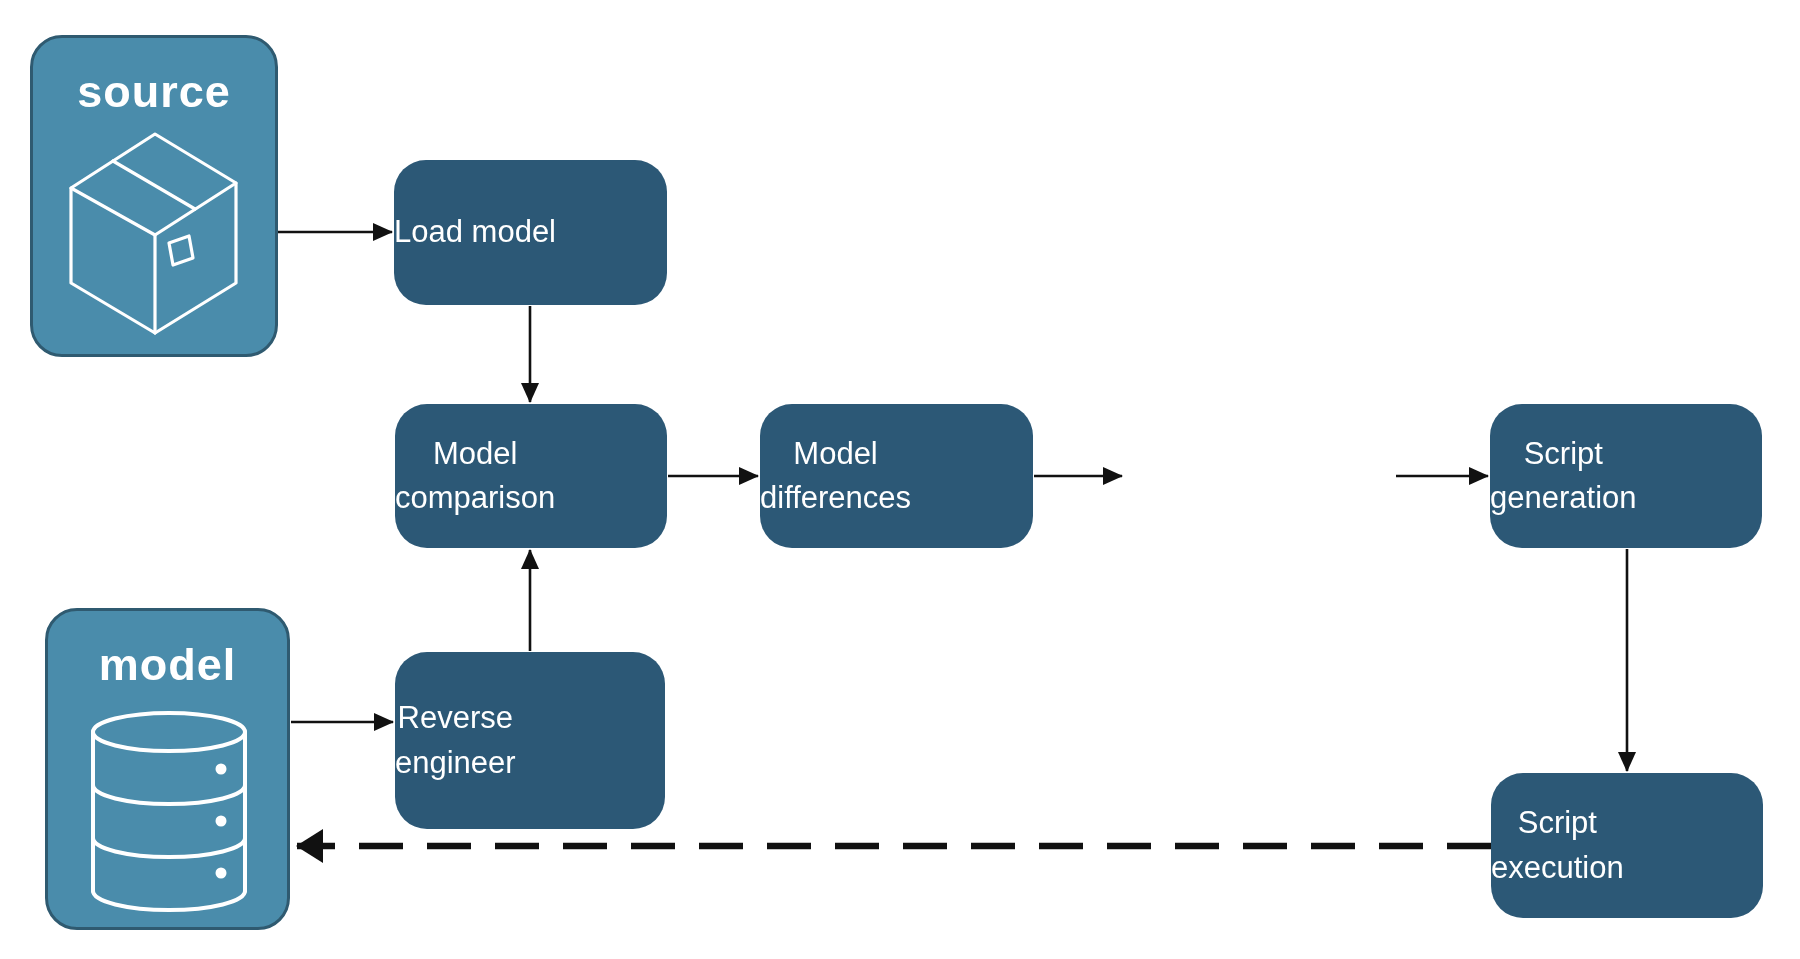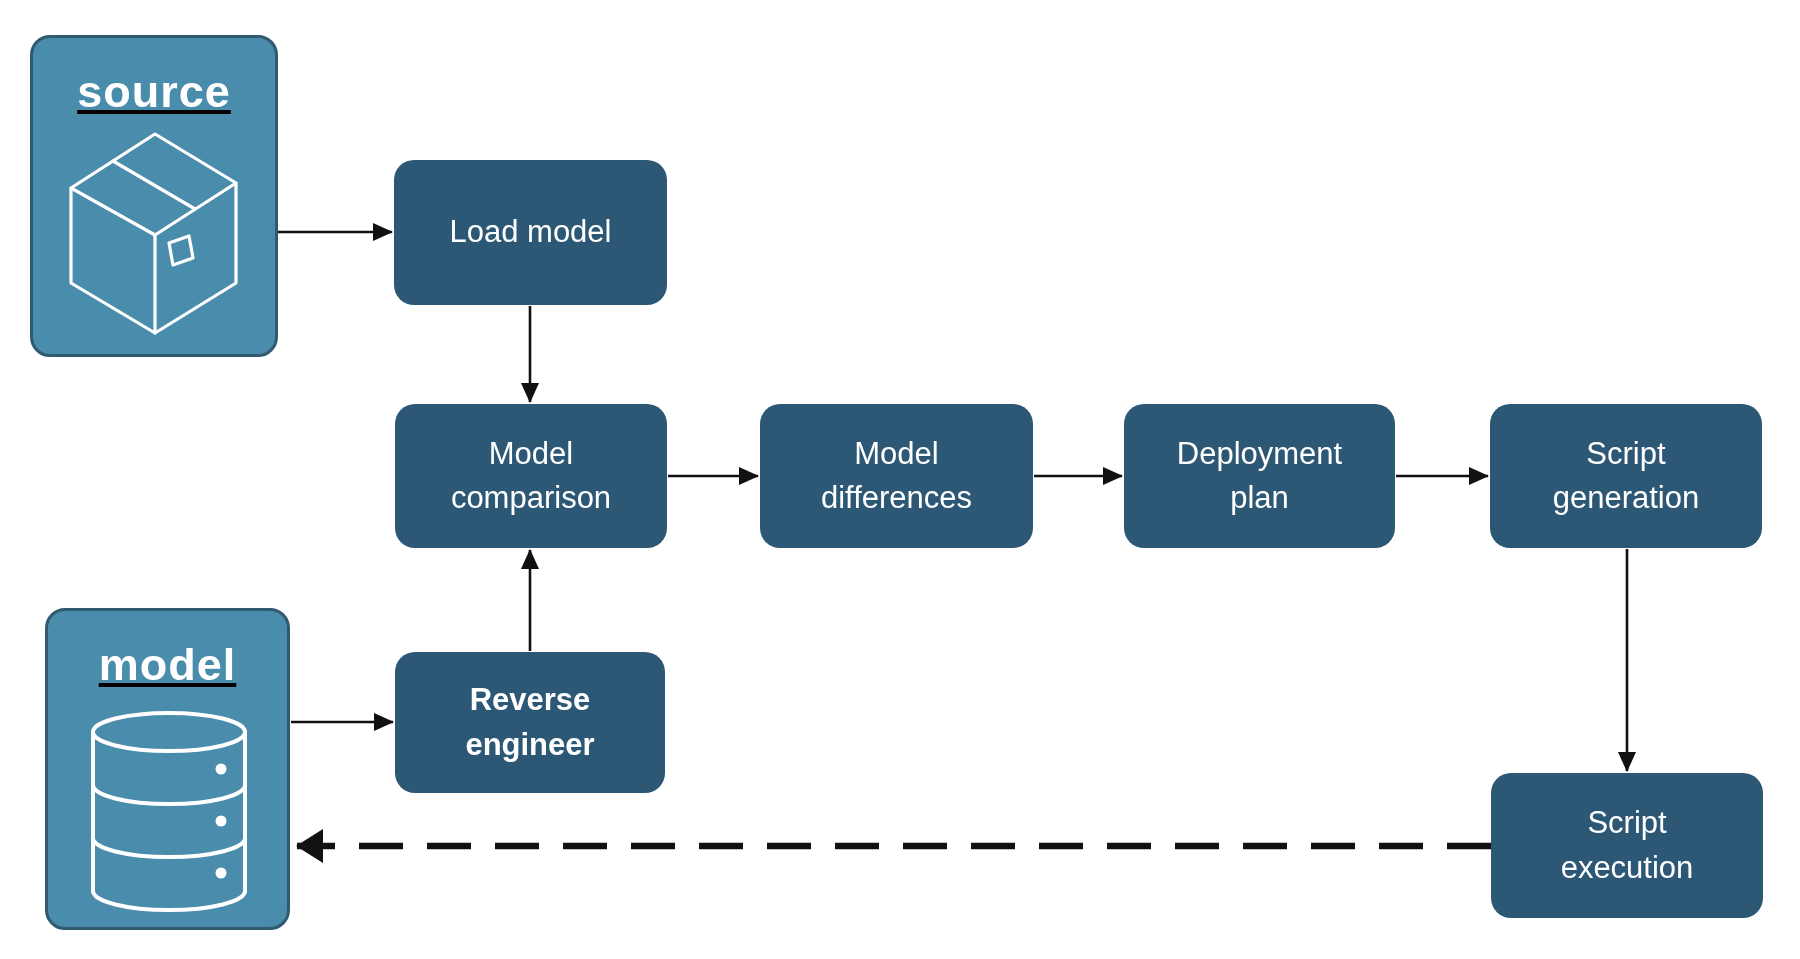--- a/index.html
+++ b/index.html
@@ -14,35 +14,34 @@
   .canvas{
     position:relative;width:1800px;height:959px;
     background:var(--canvas-bg);
     font-family:"Liberation Sans",sans-serif;
     overflow:hidden;
   }
   .edges{position:absolute;left:0;top:0;}
   .node{
     position:absolute;
     background:var(--node-fill);
-    border-radius:20px;
-    display:flex;align-items:center;justify-content:center;
+    border-radius:32px;
+    display:flex;align-items:center;justify-content:flex-start;
   }
   .node-label{
     color:var(--node-text);
     font-size:31px;line-height:1.42;
     text-align:center;white-space:pre-line;
   }
   .endpoint{
     position:absolute;
     background:var(--endpoint-fill);
     border:3px solid var(--endpoint-border);
-    border-radius:20px;
+    border-radius:32px;
     box-sizing:border-box;
-    text-decoration:underline;
   }
   .endpoint-label{
     color:#fff;font-weight:bold;font-size:45px;
     text-align:center;margin-top:28px;letter-spacing:1px;
   }
   .icon{position:absolute;}
   .icon path,.icon line,.icon polyline,.icon polygon,.icon ellipse{
     fill:none;stroke:#fff;stroke-width:3.2;stroke-linejoin:round;stroke-linecap:round;
   }
   .icon circle{fill:#fff;stroke:none;}
@@ -106,31 +105,27 @@
   <div class="node" style="left:395px;top:404px;width:272px;height:144px;">
     <span class="node-label">Model
 comparison</span>
   </div>
 
   <div class="node" style="left:760px;top:404px;width:273px;height:144px;">
     <span class="node-label">Model
 differences</span>
   </div>
 
-  <div class="node" style="left:1124px;top:404px;width:271px;height:144px;">
-    <span class="node-label">Deployment
-plan</span>
-  </div>
 
   <div class="node" style="left:1490px;top:404px;width:272px;height:144px;">
     <span class="node-label">Script
 generation</span>
   </div>
 
-  <div class="node" style="left:395px;top:652px;width:270px;height:141px;font-weight:bold;">
+  <div class="node" style="left:395px;top:652px;width:270px;height:177px;">
     <span class="node-label">Reverse
 engineer</span>
   </div>
 
   <div class="node" style="left:1491px;top:773px;width:272px;height:145px;">
     <span class="node-label">Script
 execution</span>
   </div>
 
 </div>

